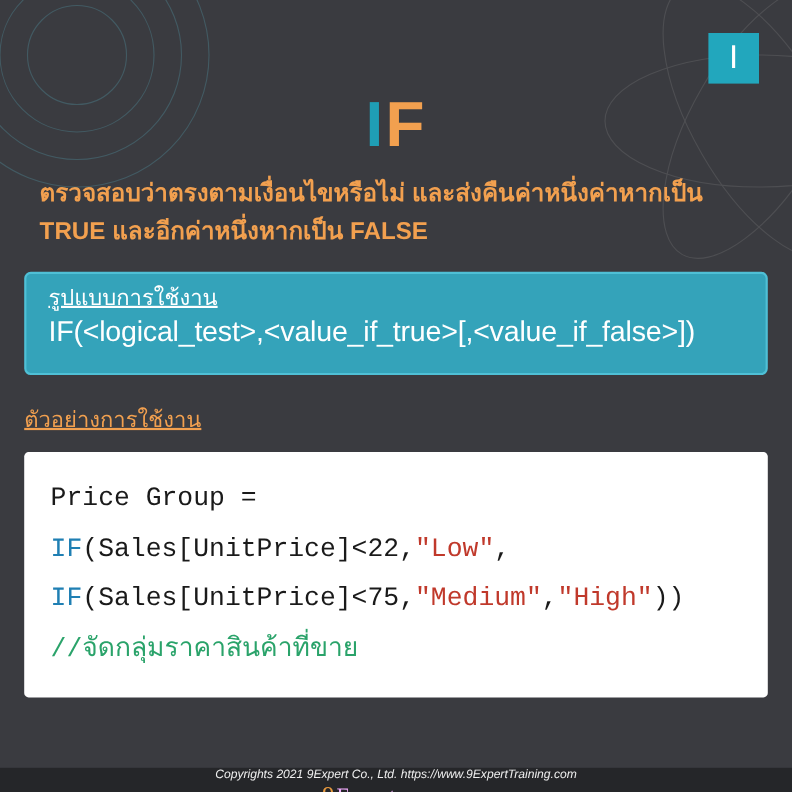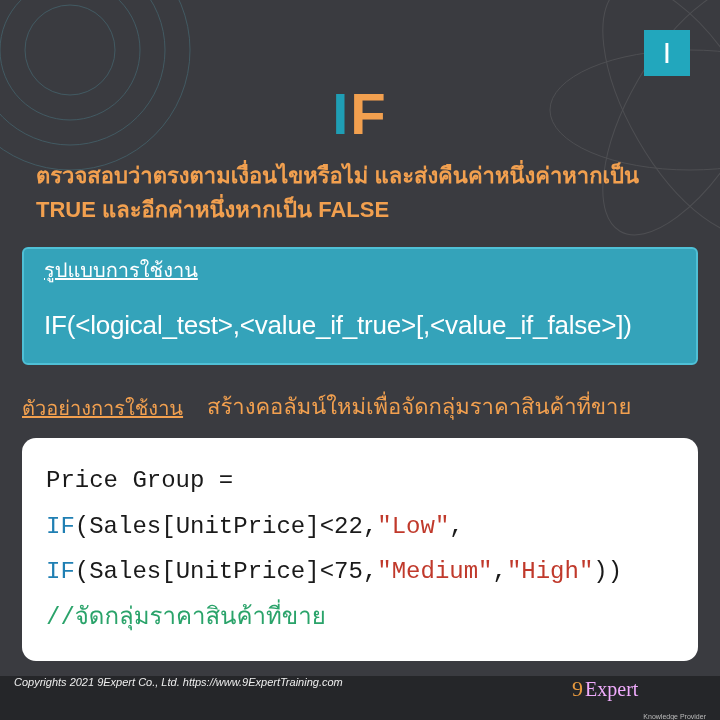--- a/index.html
+++ b/index.html
@@ -31,48 +31,49 @@
   padding: 12px 36px 0; line-height: 1.55;
 }
 .syntax-box {
   margin: 20px 22px 0; padding: 5px 20px 22px;
   background: #34a3ba; border: 2px solid #4fc0d6; border-radius: 6px;
 }
 .syntax-label {
   color: #fff; font-size: 20px; text-decoration: underline; font-weight: 500;
 }
 .syntax-text {
-  color: #fff; font-size: 26px; font-weight: 500; margin-top: 24px;
+  color: #fff; font-size: 26px; font-weight: 500; margin-top: 0;
   white-space: nowrap; letter-spacing: -0.2px;
 }
 .example-row {
   margin: 24px 22px 0; display: flex; align-items: flex-end; gap: 24px;
 }
 .example-label {
   color: #f2a04f; font-size: 20px; text-decoration: underline; font-weight: 500;
 }
 .example-desc {
   color: #f2a04f; font-size: 22px; font-weight: 500;
 }
 .code-box {
-  margin: 14px 22px 0; background: #fff; border-radius: 14px;
+  margin: 14px 22px 0; background: #fff; border-radius: 4px;
   padding: 20px 24px;
   font-family: "Consolas", "Courier New", monospace;
   font-size: 24px; line-height: 1.9;
 }
 .code-box .c-black { color: #1a1a1a; }
 .code-box .c-kw { color: #1f7fb3; }
 .code-box .c-num { color: #1a1a1a; }
 .code-box .c-str { color: #c0392b; }
 .code-box .c-comment { color: #2aa36a; }
 .footer {
   position: absolute; bottom: 0; left: 0; right: 0;
-  height: 44px; background: rgba(0,0,0,0.35);
-  display: flex; justify-content: space-between;
+  height: 22px; background: rgba(0,0,0,0.35);
+  display: flex; align-items: center; justify-content: space-between;
   padding: 0 14px;
+  flex-direction: column;
 }
 .copyright { color: #eee; font-size: 11px; font-style: italic; }
 .logo { display: flex; align-items: baseline; gap: 2px; }
 .logo-9 { color: #e89a3f; font-size: 22px; font-weight: 300; font-family: Georgia, serif; }
 .logo-e { color: #f0abfc; font-size: 20px; font-weight: 300; font-family: Georgia, serif; }
 .logo-sub { color: #bbb; font-size: 7px; align-self: flex-end; margin-left: 3px; }
 </style>
 </head>
 <body>
 
@@ -102,21 +103,20 @@
 
 <div class="subtitle">ตรวจสอบว่าตรงตามเงื่อนไขหรือไม่ และส่งคืนค่าหนึ่งค่าหากเป็น TRUE และอีกค่าหนึ่งหากเป็น FALSE</div>
 
 <div class="syntax-box">
   <div class="syntax-label">รูปแบบการใช้งาน</div>
   <div class="syntax-text">IF(&lt;logical_test&gt;,&lt;value_if_true&gt;[,&lt;value_if_false&gt;])</div>
 </div>
 
 <div class="example-row">
   <div class="example-label">ตัวอย่างการใช้งาน</div>
-  <div class="example-desc">สร้างคอลัมน์ใหม่เพื่อจัดกลุ่มราคาสินค้าที่ขาย</div>
 </div>
 
 <div class="code-box">
   <div><span class="c-black">Price Group =</span></div>
   <div>
     <span class="c-kw">IF</span><span class="c-black">(Sales[UnitPrice]&lt;</span><span class="c-num">22</span><span class="c-black">,</span><span class="c-str">"Low"</span><span class="c-black">,</span>
   </div>
   <div>
     <span class="c-kw">IF</span><span class="c-black">(Sales[UnitPrice]&lt;</span><span class="c-num">75</span><span class="c-black">,</span><span class="c-str">"Medium"</span><span class="c-black">,</span><span class="c-str">"High"</span><span class="c-black">))</span>
   </div>

